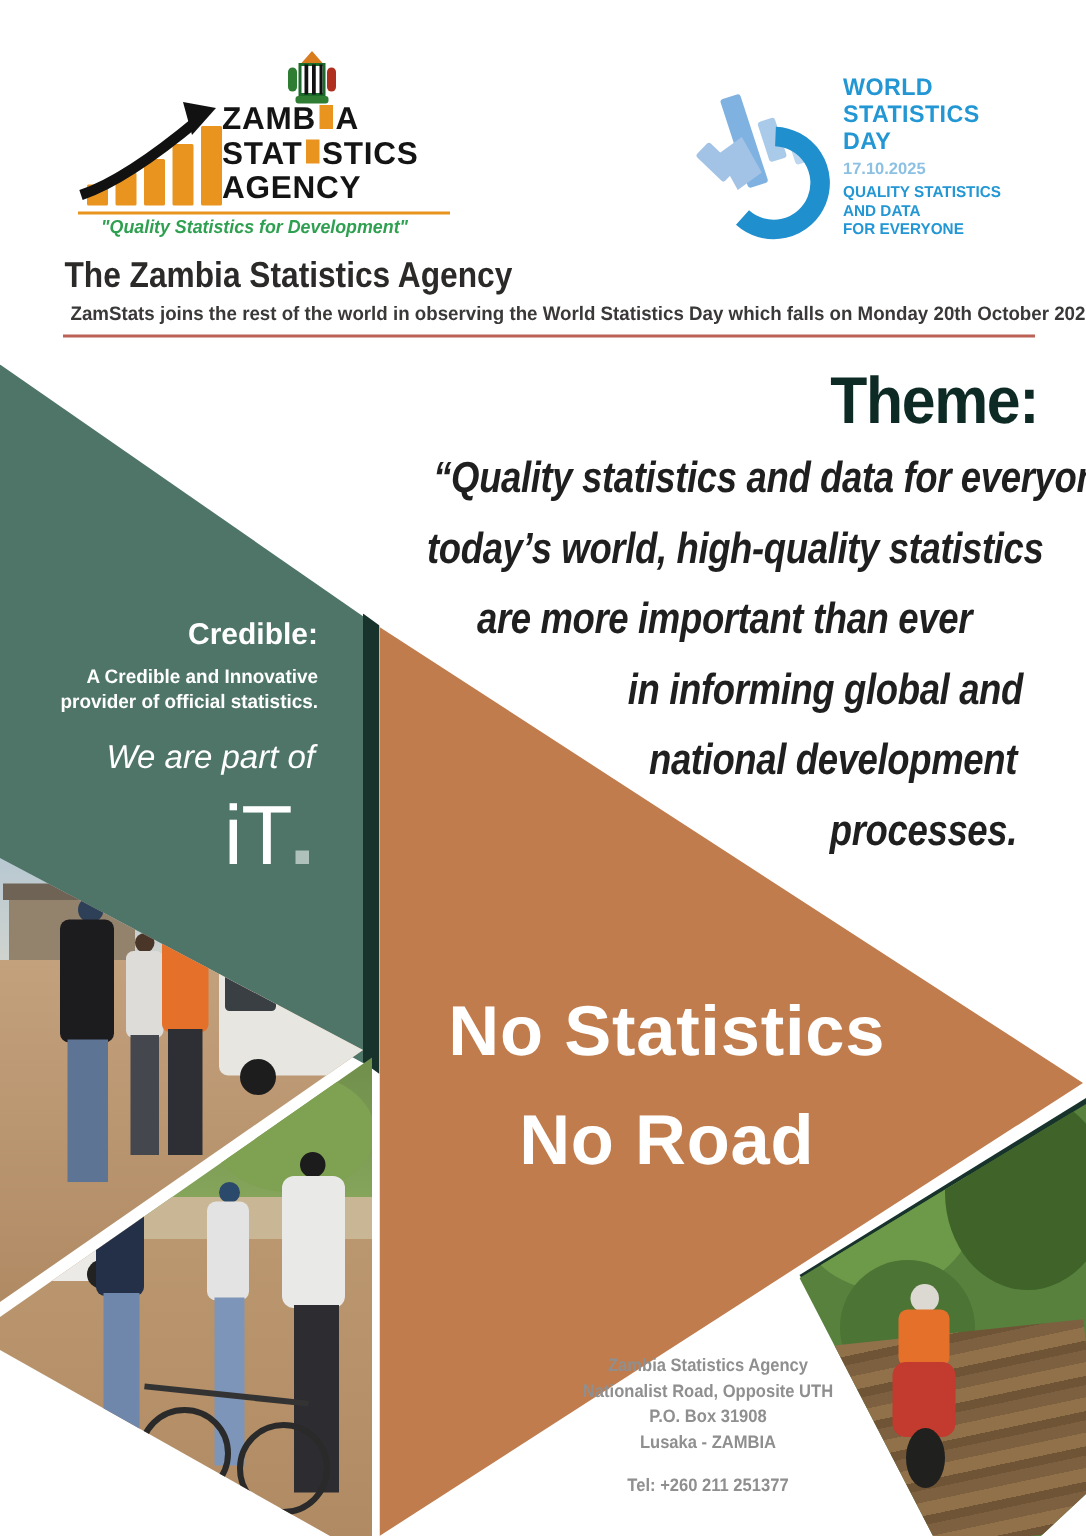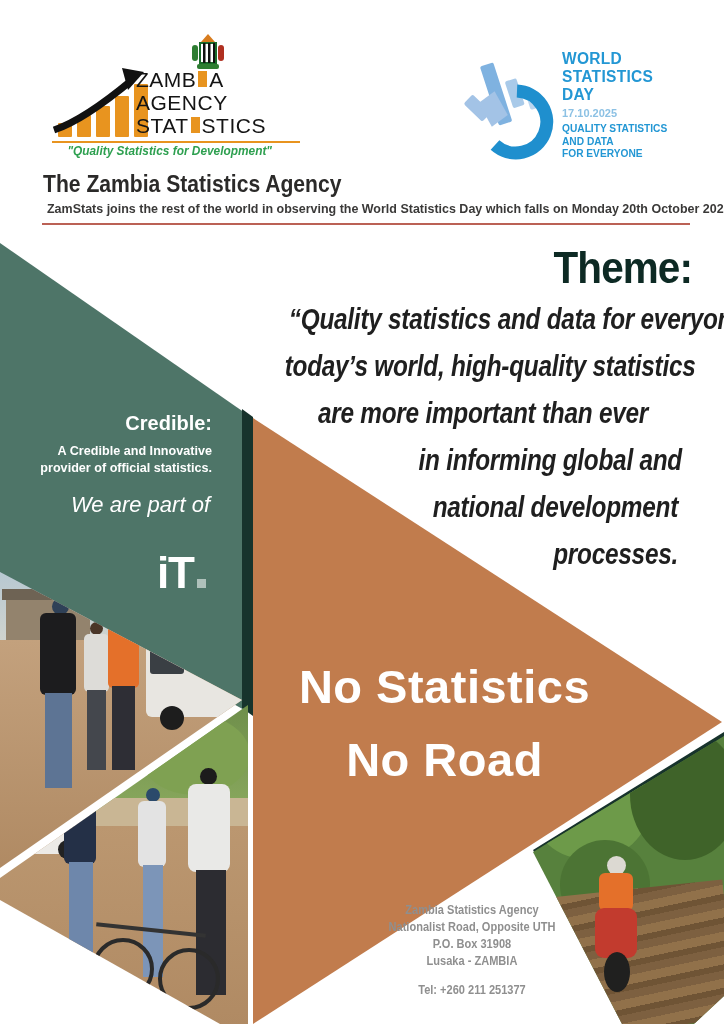--- a/index.html
+++ b/index.html
@@ -7,21 +7,21 @@
     position:relative;width:724px;height:1024px;margin:0 auto;background:#ffffff;
     overflow:hidden;font-family:"Liberation Sans",sans-serif;
   }
   .abs{position:absolute;}
 
   
   .zs-logo{left:50px;top:30px;width:260px;height:135px;}
   .zs-bar{position:absolute;background:#e8941f;width:14px;border-radius:1px;}
   .zs-arrow{position:absolute;left:-6px;top:20px;}
   .zs-emblem{position:absolute;left:135px;top:2px;}
-  .zs-text{position:absolute;left:86px;top:38px;font-weight:400;font-size:21px;line-height:23px;color:#141414;letter-spacing:.5px;white-space:nowrap;}
+  .zs-text{position:absolute;left:98px;top:38px;font-weight:700;font-size:21px;line-height:23px;color:#141414;letter-spacing:.5px;white-space:nowrap;}
   .zs-ibar{display:inline-block;width:9px;height:16px;background:#e8941f;margin:0 2px;}
   .zs-rule{position:absolute;left:2px;top:111px;width:248px;height:2px;background:#e8941f;}
   .zs-tagline{position:absolute;left:0;top:114px;width:252px;text-align:center;font-size:12.5px;font-style:italic;font-weight:700;color:#2ea050;transform:scaleX(.95);transform-origin:left;white-space:nowrap;}
 
   
   .wsd{left:458px;top:44px;width:230px;height:125px;}
   .wsd-icon{position:absolute;left:0;top:4px;}
   .wsd-text{position:absolute;left:104px;top:6px;color:#2397d4;}
   .wsd-title{font-size:16px;line-height:18px;font-weight:800;letter-spacing:.3px;transform:scaleX(.97);transform-origin:left;}
   .wsd-date{font-size:11px;font-weight:700;color:#8cc1e4;margin:3px 0 3px 0;}
@@ -47,21 +47,21 @@
   .theme-label{font-size:44px;font-weight:800;color:#0d2a24;letter-spacing:-1px;transform:scaleX(.92);transform-origin:right;margin-bottom:10px;}
   .theme-line{font-size:29px;font-style:italic;font-weight:600;letter-spacing:-.3px;height:47px;transform:scaleX(.84);transform-origin:right;white-space:nowrap;}
   .tl2{margin-right:26px;} .tl3{margin-right:44px;} .tl4{margin-right:10px;}
   .tl5{margin-right:14px;} .tl6{margin-right:14px;}
 
   
   .gb-text{left:0;top:412px;width:212px;text-align:right;color:#ffffff;}
   .gb-brand{font-size:20px;font-weight:800;margin-bottom:7px;}
   .gb-desc{font-size:13px;font-weight:600;line-height:17px;transform:scaleX(.97);transform-origin:right;}
   .gb-campaign{margin-top:16px;font-size:22px;font-style:italic;font-weight:500;padding-right:2px;}
-  .gb-it{margin-top:24px;font-size:44px;font-weight:700;line-height:62px;padding-right:6px;letter-spacing:-1px;}
+  .gb-it{margin-top:8px;font-size:56px;font-weight:400;line-height:62px;padding-right:6px;letter-spacing:-1px;}
   .gb-dot{display:inline-block;width:9px;height:9px;background:rgba(255,255,255,.55);margin-left:3px;}
 
   
   .banner{left:262px;top:650px;width:365px;text-align:center;color:#fff;font-weight:700;font-size:47px;line-height:73px;letter-spacing:.5px;}
 
   
   .footer{left:372px;top:902px;width:200px;text-align:center;color:#8f8f8f;font-weight:600;font-size:12px;line-height:17px;transform:scaleX(.92);}
   .footer .tel{margin-top:12px;}
 
   
@@ -153,22 +153,22 @@
       <rect x="15" y="11" width="16" height="20" fill="#fff" stroke="#1a6b2a" stroke-width="2"></rect>
       <rect x="18" y="11" width="2.5" height="20" fill="#111"></rect>
       <rect x="23" y="11" width="2.5" height="20" fill="#111"></rect>
       <rect x="28" y="11" width="2" height="20" fill="#111"></rect>
       <rect x="7" y="13" width="6" height="16" rx="3" fill="#2e7d32"></rect>
       <rect x="33" y="13" width="6" height="16" rx="3" fill="#b03020"></rect>
       <rect x="12" y="32" width="22" height="5" rx="2" fill="#2e7d32"></rect>
     </svg>
     <div class="zs-text">
       <div><span>ZAMB</span><span class="zs-ibar"></span><span>A</span></div>
+      <div><span>STAT</span><span class="zs-ibar"></span><span>STICS</span></div>
       <div>AGENCY</div>
-      <div><span>STAT</span><span class="zs-ibar"></span><span>STICS</span></div>
     </div>
     <div class="zs-rule"></div>
     <div class="zs-tagline">"Quality Statistics for Development"</div>
   </div>
 
   <div class="abs wsd">
     <svg class="wsd-icon" width="100" height="120" viewBox="0 0 100 120">
       <g transform="rotate(-18 50 60)">
         <rect x="14" y="38" width="13" height="26" rx="2" fill="#a3c3e6" transform="rotate(-28 20 50)"></rect>
         <rect x="36" y="12" width="14" height="62" rx="2" fill="#7fb2e0"></rect>

